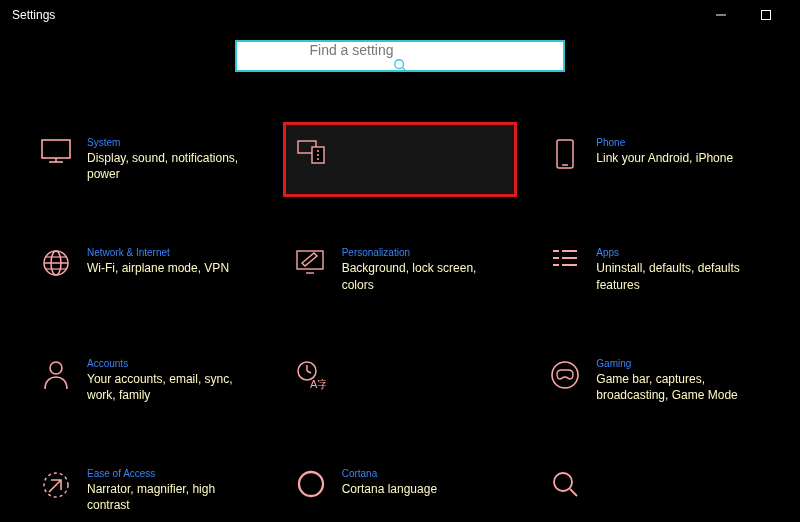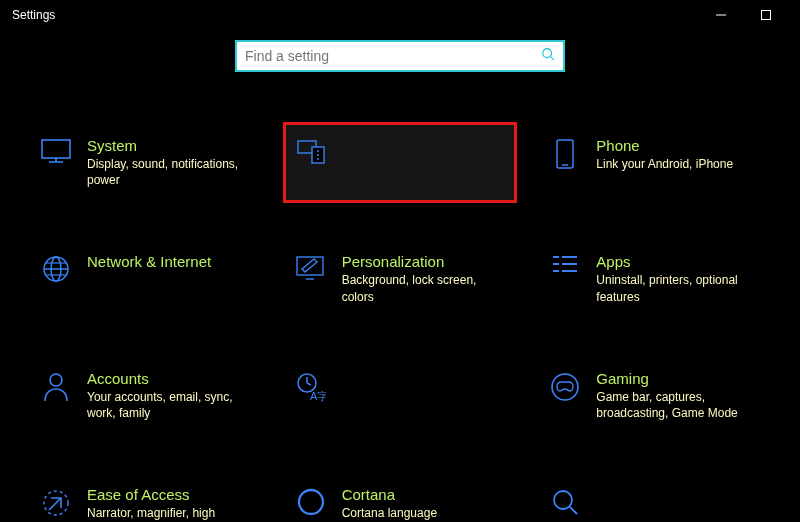--- a/index.html
+++ b/index.html
@@ -35,20 +35,21 @@
     margin-top: 10px;
   }
   .searchbox {
     width: 330px;
     height: 32px;
     background: #fff;
     border: 2px solid #2ec7d6;
     display: flex;
     align-items: center;
     padding: 0 8px;
+    flex-direction: column;
   }
   .searchbox input {
     flex: 1;
     border: none;
     outline: none;
     background: transparent;
     font-size: 14px;
     color: #333;
   }
   .searchbox input::placeholder { color: #777; }
@@ -68,30 +69,30 @@
     min-height: 72px;
   }
   .tile.highlight {
     border: 3px solid #e11b1b;
     background: #161616;
   }
   .tile .icon {
     width: 34px;
     height: 34px;
     flex-shrink: 0;
-    color: #3b82f6;
+    color: #fca5a5;
     display: flex;
     align-items: flex-start;
     justify-content: center;
     margin-right: 14px;
     margin-top: 2px;
   }
   .tile .txt .ttl {
-    font-size: 15px;
-    color: #bef264;
+    font-size: 10px;
+    color: #3b82f6;
     margin-bottom: 2px;
   }
   .tile .txt .desc {
     font-size: 12px;
     color: #fef9c3;
     line-height: 1.35;
     max-width: 170px;
   }
 </style>
 </head>
@@ -169,20 +170,21 @@
       <svg width="28" height="28" viewBox="0 0 28 28">
           <circle cx="14" cy="14" r="12" fill="none" stroke="currentColor" stroke-width="1.5"></circle>
           <ellipse cx="14" cy="14" rx="5" ry="12" fill="none" stroke="currentColor" stroke-width="1.5"></ellipse>
           <line x1="2" y1="14" x2="26" y2="14" stroke="currentColor" stroke-width="1.5"></line>
           <line x1="4" y1="8" x2="24" y2="8" stroke="currentColor" stroke-width="1.2"></line>
           <line x1="4" y1="20" x2="24" y2="20" stroke="currentColor" stroke-width="1.2"></line>
         </svg>
     </span>
     <div class="txt">
       <div class="ttl">Network &amp; Internet</div>
+      <div class="desc">Wi-Fi, airplane mode, VPN</div>
     </div>
   </div>
 
   <div class="tile">
     <span class="icon">
       <svg width="30" height="26" viewBox="0 0 30 26">
           <rect x="1" y="2" width="26" height="18" fill="none" stroke="currentColor" stroke-width="1.4"></rect>
           <path d="M6 14 L18 4 L21 7 L9 17 Z" fill="none" stroke="currentColor" stroke-width="1.4"></path>
           <line x1="10" y1="24" x2="18" y2="24" stroke="currentColor" stroke-width="1.4"></line>
         </svg>
@@ -199,21 +201,21 @@
           <rect x="1" y="1" width="6" height="2" fill="currentColor"></rect>
           <rect x="1" y="8" width="6" height="2" fill="currentColor"></rect>
           <rect x="1" y="15" width="6" height="2" fill="currentColor"></rect>
           <rect x="10" y="1" width="15" height="2" fill="currentColor"></rect>
           <rect x="10" y="8" width="15" height="2" fill="currentColor"></rect>
           <rect x="10" y="15" width="15" height="2" fill="currentColor"></rect>
         </svg>
     </span>
     <div class="txt">
       <div class="ttl">Apps</div>
-      <div class="desc">Uninstall, printers, optional features</div>
+      <div class="desc">Uninstall, defaults, defaults features</div>
     </div>
   </div>
 
   <div class="tile">
     <span class="icon">
       <svg width="26" height="30" viewBox="0 0 26 30">
           <circle cx="13" cy="8" r="6" fill="none" stroke="currentColor" stroke-width="1.6"></circle>
           <path d="M2 29 C2 20 8 17 13 17 C18 17 24 20 24 29" fill="none" stroke="currentColor" stroke-width="1.6"></path>
         </svg>
     </span>

